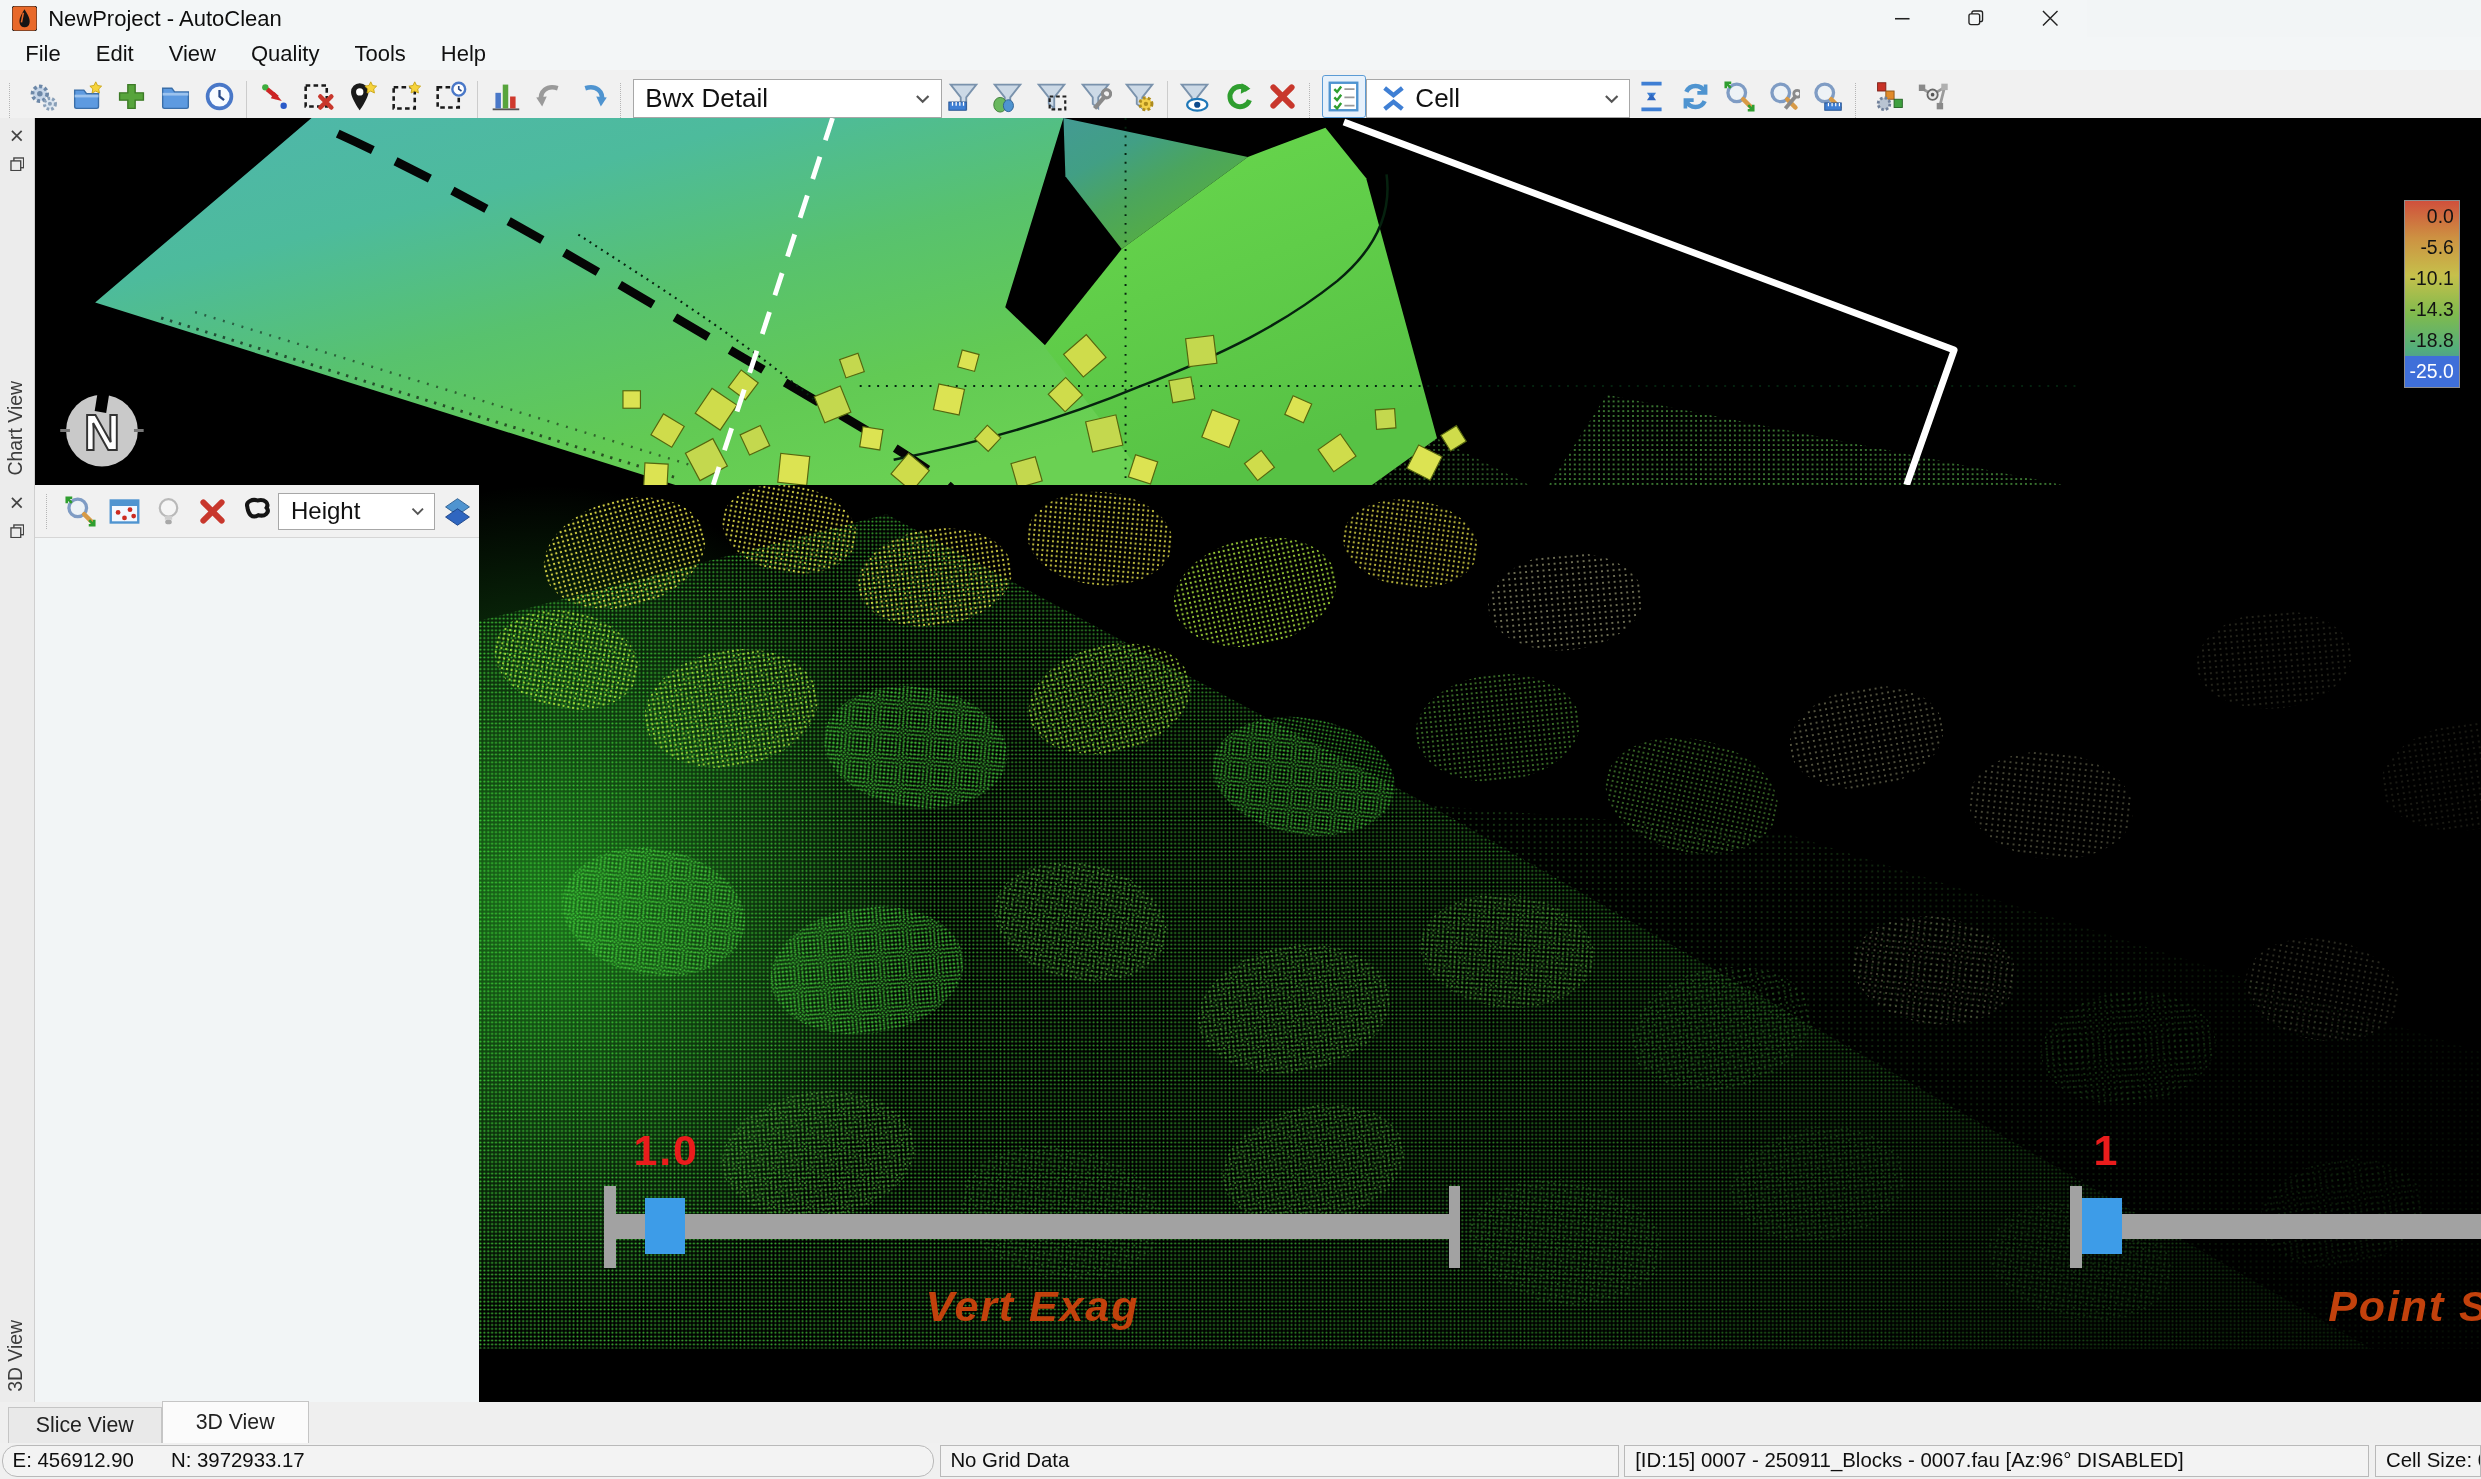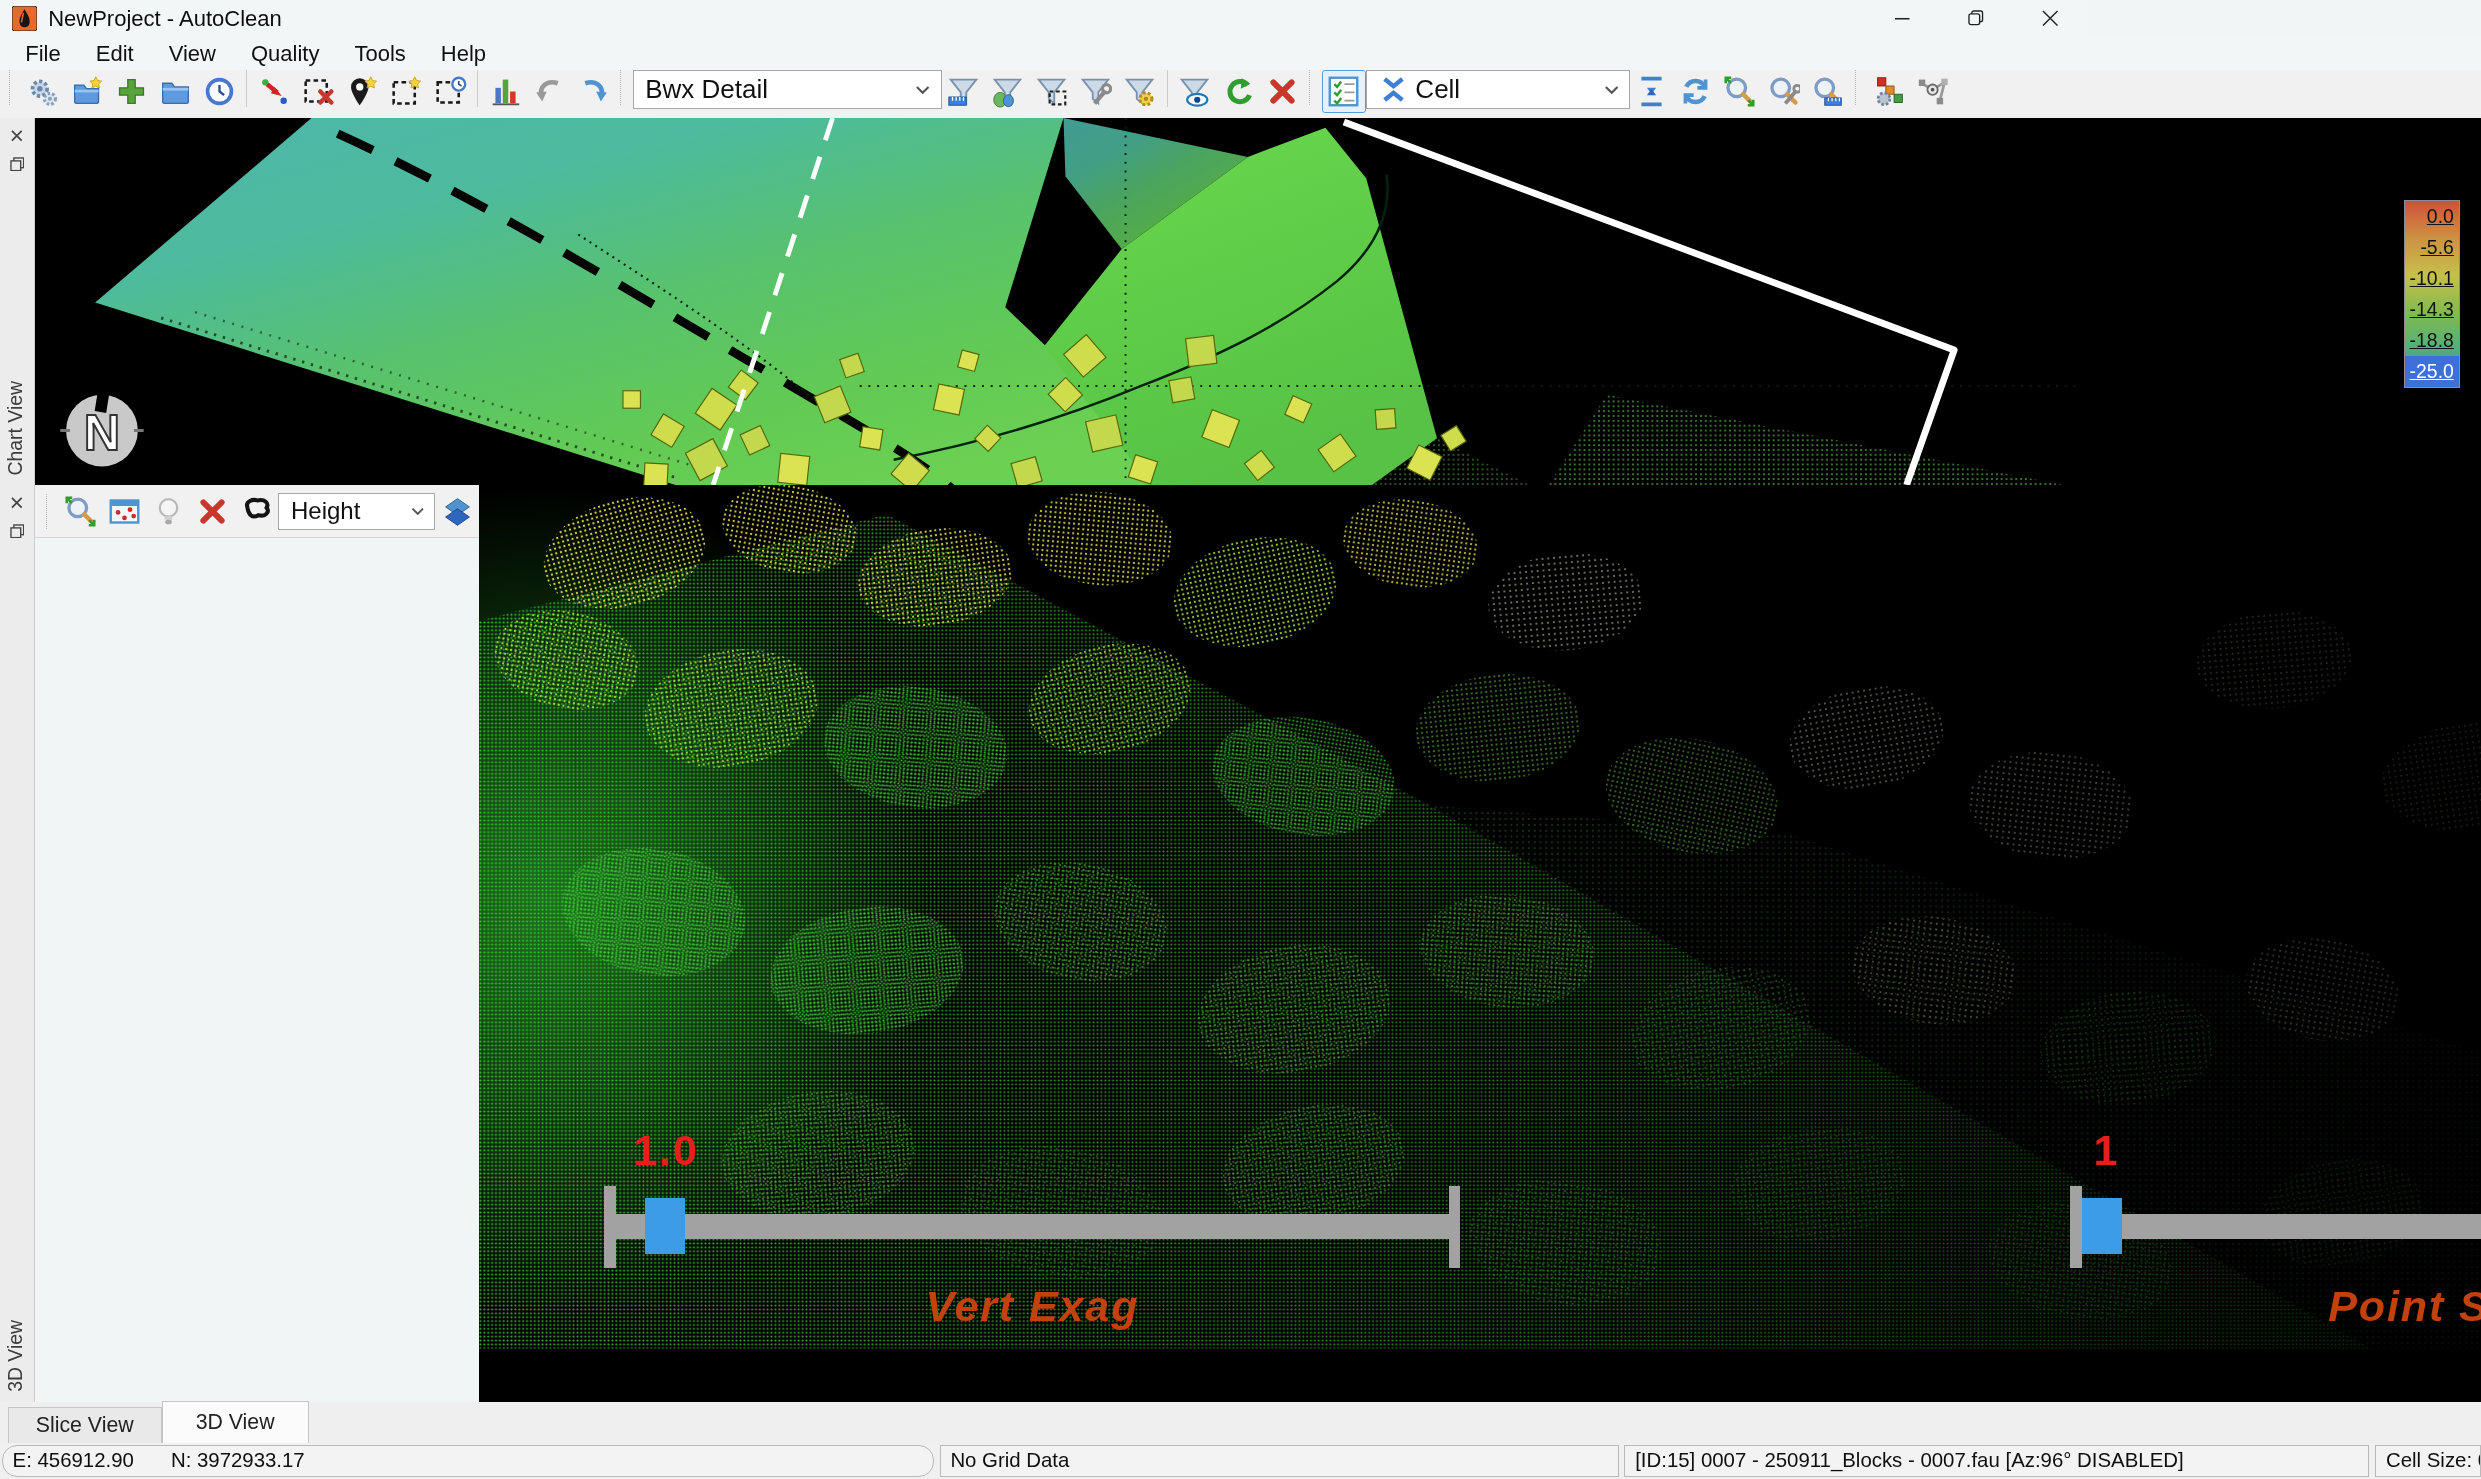--- a/index.html
+++ b/index.html
@@ -10,21 +10,21 @@
   .app-icon{margin-left:11.6px;width:25px;height:25px;flex:0 0 auto;}
   .title-text{margin-left:11.6px;font-size:22px;color:#0d0d0d;}
   .win-controls{margin-left:auto;display:flex;height:37px;}
   .win-btn{width:74px;height:37px;display:flex;align-items:center;justify-content:center;}
 
   
   .menubar{position:absolute;left:0;top:37px;width:2481px;height:33px;background:#f3f6f7;display:flex;align-items:center;padding-left:7.8px;box-sizing:border-box;}
   .menu-item{padding:0 17.5px;font-size:22px;height:33px;display:flex;align-items:center;}
 
   
-  .toolbar{position:absolute;left:0;top:70px;width:2481px;height:49px;background:#f1f1f1;border-bottom:1px solid #d6d6d6;display:flex;align-items:flex-start;padding-left:3.9px;box-sizing:border-box;}
+  .toolbar{position:absolute;left:0;top:70px;width:2481px;height:49px;background:#f1f1f1;border-bottom:1px solid #d6d6d6;display:flex;align-items:flex-end;padding-left:3.9px;box-sizing:border-box;}
   .tbtn{width:44px;height:43px;display:flex;align-items:center;justify-content:center;border-radius:2.9px;flex:0 0 auto;}
   .tbtn.pressed{border:1.9px solid #5b9bd5;background:#e7f1fb;box-sizing:border-box;}
   .tsep{width:1px;height:37px;background:#cccccc;margin:0 4.9px;flex:0 0 auto;}
   .tgrip{width:4.9px;height:35px;border-left:1.9px dotted #b5b5b5;margin:0 6.8px 0 4.9px;flex:0 0 auto;}
   .combo{height:39px;background:#fff;border:1px solid #a7a7a7;display:flex;align-items:center;font-size:26px;padding-left:11.6px;box-sizing:border-box;flex:0 0 auto;}
   .combo .chev{margin-left:auto;margin-right:7.8px;display:flex;}
   .combo .cicon{margin-right:7.8px;display:flex;}
 
   
   .panel{position:absolute;left:0;display:flex;}
@@ -32,21 +32,21 @@
   .sbtn{width:25px;height:23px;margin:5.8px auto 0;display:flex;align-items:center;justify-content:center;}
   .vlabel{position:absolute;bottom:9.7px;left:3.9px;writing-mode:vertical-rl;transform:rotate(180deg);font-size:19.4px;color:#3c3c3c;white-space:nowrap;}
   .chart-area{position:relative;flex:1;background:#000;overflow:hidden;}
   .col3d{flex:1;display:flex;flex-direction:row;min-width:0;}
   .toolbar3d{height:53px;background:#f1f1f1;border-bottom:1px solid #d6d6d6;display:flex;align-items:center;padding-left:5.8px;box-sizing:border-box;flex:0 0 auto;}
   .scene3d{position:relative;flex:1;background:#000;overflow:hidden;}
   .scene-svg{position:absolute;left:0;top:0;}
 
   
   .legend{position:absolute;right:21.3px;top:82px;width:54px;border:1.9px solid #8d8d8d;background:linear-gradient(#d0503c,#cd9242 20%,#c6c04b 40%,#7fba4e 61%,#52ae7d 80%,#4b6fc4);}
-  .legend-row{height:31px;display:flex;align-items:center;justify-content:flex-end;padding-right:4.9px;font-size:19.4px;color:#131313;text-decoration:underline;}
+  .legend-row{height:31px;display:flex;align-items:center;justify-content:flex-end;padding-right:4.9px;font-size:19.4px;color:#131313;}
   .legend-row.selected{background:#3f6fd9;color:#fff;}
 
   
   .slider{position:absolute;height:82px;}
   .slider-track{position:absolute;left:5.8px;right:5.8px;top:28px;height:25px;background:#a2a2a2;}
   .slider-cap{position:absolute;top:0;width:11.6px;height:82px;background:#a2a2a2;}
   .slider-cap.left{left:0;} .slider-cap.right{right:0;}
   .slider-handle{position:absolute;top:11.6px;width:40px;height:56px;background:#3d9ce8;}
   .slider-value{position:absolute;top:-60px;font-size:43px;font-weight:bold;color:#ea1c1c;letter-spacing:1.9px;}
   .slider-name{position:absolute;top:96px;width:100%;text-align:center;font-size:43px;font-weight:bold;color:#c2410c;letter-spacing:1.9px;font-style:italic;}

